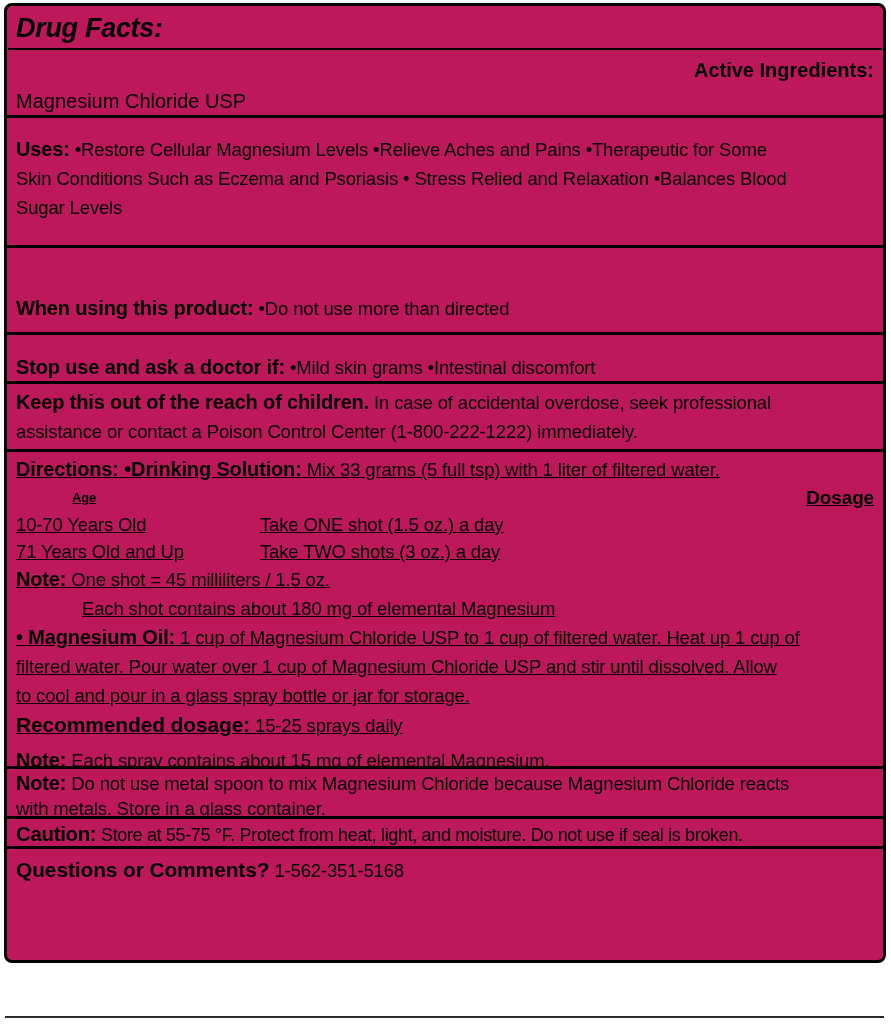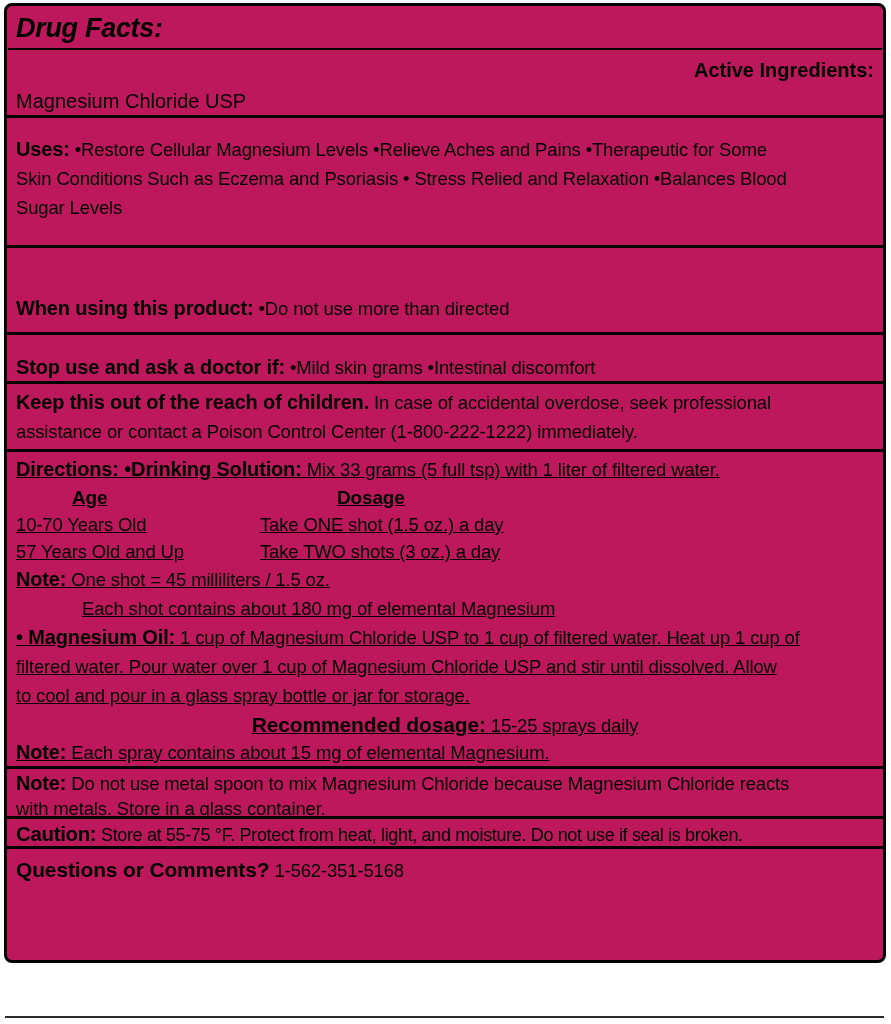--- a/index.html
+++ b/index.html
@@ -55,27 +55,27 @@
   .sec-stop  { height: 49px;  padding-top: 18px; }
   .sec-stop .para { line-height: 28px; }
   .sec-keep  { height: 68px;  padding-top: 4px; }
 
   .sec-directions { height: 317px; padding-top: 3px; text-decoration: underline; }
   .dir-line { line-height: 28px; }
   .dose-table { width: 100%; }
   .dose-row { display: flex; font-size: 18.5px; line-height: 27px; letter-spacing: -0.15px; }
   .dose-col1 { width: 244px; flex: 0 0 244px; }
   .dose-col2 { flex: 1; }
-  .dose-head .dose-col1 { padding-left: 56px; font-weight: 700; font-size: 19px; }
-  .dose-head .dose-col2 { padding-left: 77px; font-weight: 700; font-size: 19px; }
+  .dose-head .dose-col1 { padding-left: 56px; font-weight: 700; font-size: 13px; }
+  .dose-head .dose-col2 { padding-left: 77px; font-weight: 700; font-size: 19px; text-align: right; }
   .note-line { line-height: 28px; }
   .note-line2 { line-height: 29px; padding-left: 66px; }
   .magoil { line-height: 29px; }
-  .recommended { line-height: 30px; text-align: center; }
-  .note2 { line-height: 22px; }
+  .recommended { line-height: 30px; }
+  .note2 { line-height: 39px; }
 
   .sec-note-metal { height: 50px; padding-top: 2px; }
   .sec-note-metal .para { line-height: 25px; }
   .sec-caution { height: 30px; padding-top: 1px; }
   .sec-caution .para { line-height: 27px; white-space: nowrap; letter-spacing: -0.35px; font-size: 18px; }
   .sec-caution .h-lg { font-size: 20.5px; }
   .sec-questions { height: 50px; padding-top: 7px; }
   .sec-questions .para { line-height: 28px; }
 
   .bottom-rule {
@@ -123,21 +123,21 @@
       <div class="dose-table">
         <div class="dose-row dose-head">
           <div class="dose-col1">Age</div>
           <div class="dose-col2">Dosage</div>
         </div>
         <div class="dose-row">
           <div class="dose-col1">10-70 Years Old</div>
           <div class="dose-col2">Take ONE shot (1.5 oz.) a day</div>
         </div>
         <div class="dose-row">
-          <div class="dose-col1">57 Years Old and Up</div>
+          <div class="dose-col1">71 Years Old and Up</div>
           <div class="dose-col2">Take TWO shots (3 oz.) a day</div>
         </div>
       </div>
 
       <p class="para note-line"><b class="h">Note:</b><span> One shot = 45 milliliters / 1.5 oz.</span></p>
       <p class="para note-line2">Each shot contains about 180 mg of elemental Magnesium</p>
 
       <p class="para magoil"><b class="h">• Magnesium Oil:</b><span> 1 cup of Magnesium Chloride USP to 1 cup of filtered water. Heat up 1 cup of
 filtered water. Pour water over 1 cup of Magnesium Chloride USP and stir until dissolved. Allow
 to cool and pour in a glass spray bottle or jar for storage.</span></p>

